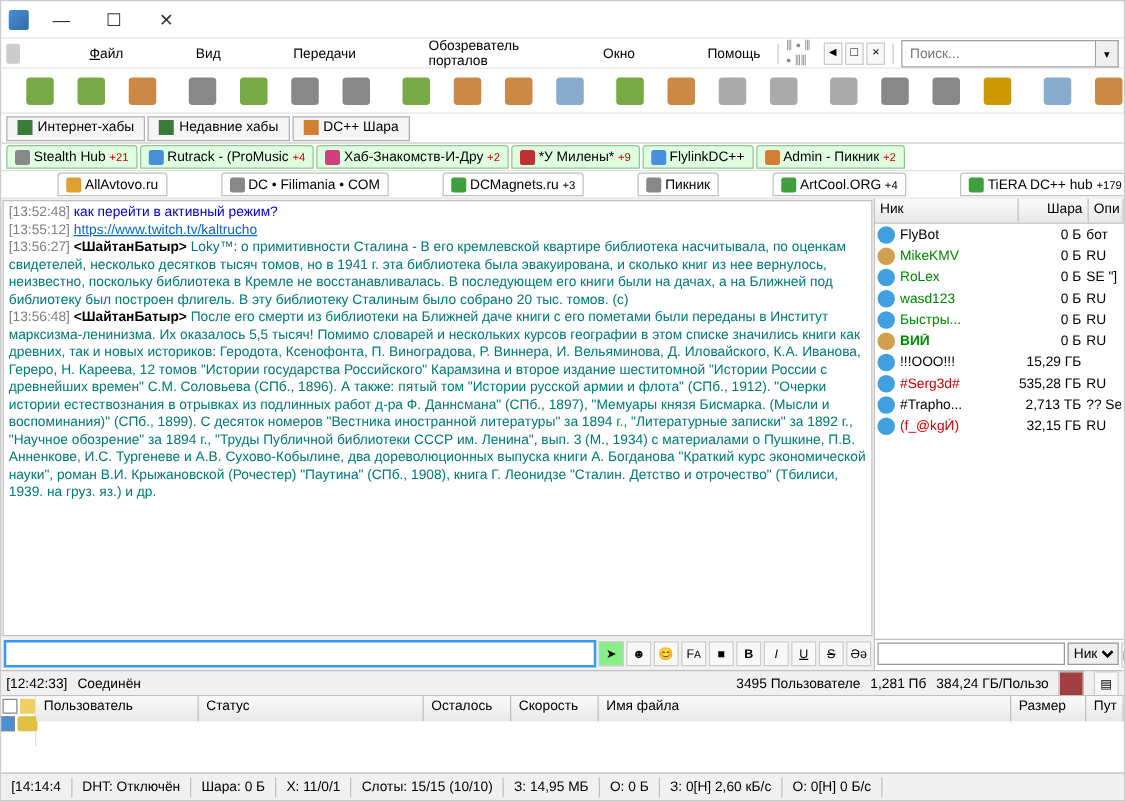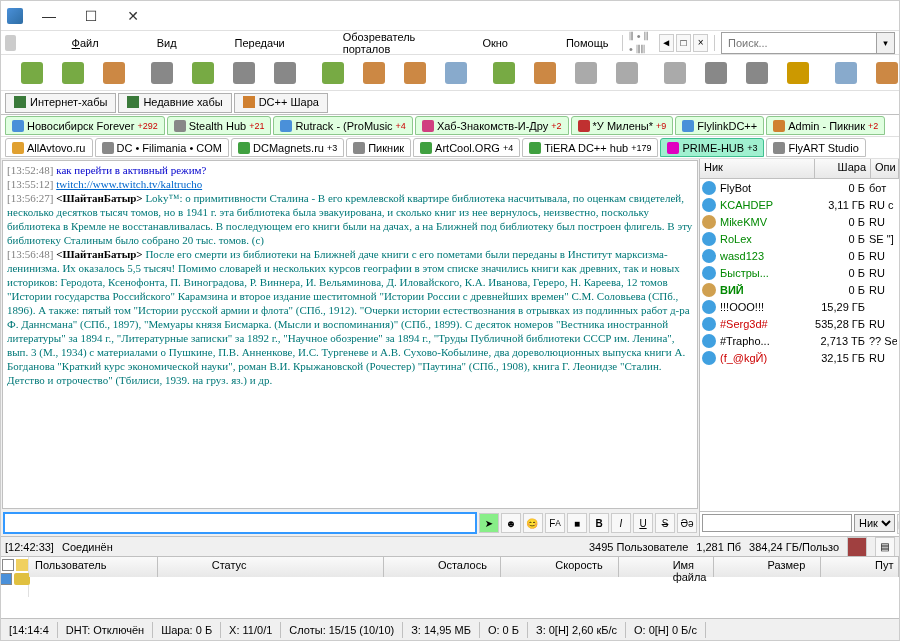--- a/index.html
+++ b/index.html
@@ -23,25 +23,25 @@
 .tb-icon { width: 22px; height: 22px; border-radius: 3px; }
 .tb-sep { width: 1px; height: 24px; background: #ddd; margin: 0 2px; }
 .subtabs { height: 24px; background: #fff; display: flex; align-items: center; padding: 0 4px; border-bottom: 1px solid #c0c0c0; gap: 2px; }
 .subtab { display: flex; align-items: flex-start; gap: 4px; padding: 2px 8px; border: 1px solid #b0b0b0; background: #f5f5f5; cursor: pointer; font-size: 11px; height:20px; }
 .subtab-icon { width: 12px; height: 12px; }
 .hubtabs-row { height: 22px; background: #fff; display: flex; align-items: center; padding: 0 4px; gap: 2px; border-bottom: 1px solid #e0e0e0; overflow:hidden; }
 .hub-tab { display: flex; align-items: center; gap: 3px; padding: 1px 6px; cursor: pointer; font-size: 11px; height: 19px; border-radius: 3px 3px 0 0; white-space:nowrap; }
 .hub-tab-icon { width: 12px; height: 12px; border-radius: 2px; }
 .sup { font-size: 9px; vertical-align: super; }
 .row1-style { background:#e0ffe0; border:1px solid #8dc88d;}
-.row2-style { border:1px solid #c0c0c0;}
+.row2-style { border:1px solid #c0c0c0;margin-left:41px;}
 .row2-active { background:#a0f0d0; border:1px solid #40c090; }
 .main-area { flex: 1; display: flex; min-height: 0; }
 .chat-pane { flex: 1; display: flex; flex-direction: column; min-width: 0; }
-.chat-log { flex: 1; overflow-y: auto; background: #fff; padding: 2px 4px; font-size: 11px; line-height: 14px; border: 1px solid #c0c0c0; margin:1px;font-family:Liberation Serif, serif; }
+.chat-log { flex: 1; overflow-y: auto; background: #fff; padding: 2px 4px; font-size: 11px; line-height: 14px; border: 1px solid #c0c0c0; margin:1px; }
 .chat-line { word-wrap: break-word; }
 .ts { color: #808080; }
 .nick-brown { color: #804000; font-weight: bold; }
 .nick-black { color: #000; font-weight: bold; }
 .msg-blue { color: #0000cc; }
 .msg-teal { color: #007878; }
 .msg-link { color: #0066cc; text-decoration: underline; }
 .input-row { display: flex; align-items: center; padding: 2px; gap: 2px; background:#f0f0f0; }
 .chat-input { flex: 1; height: 22px; border: 2px solid #3399ff; padding: 0 4px; font-size: 11px; }
 .fmt-btn { width: 20px; height: 20px; border: 1px solid #ccc; background: #f8f8f8; cursor: pointer; font-size: 10px; display:flex;align-items:center;justify-content:center; }
@@ -53,21 +53,21 @@
 .u-icon { width: 14px; height: 14px; border-radius: 7px; margin-right: 4px; flex-shrink:0; }
 .u-nick { flex: 1; white-space: nowrap; overflow: hidden; text-overflow: ellipsis; }
 .u-share { width: 56px; text-align: right; padding-right: 4px; white-space:nowrap; }
 .u-desc { width: 28px; white-space: nowrap; overflow: hidden; }
 .nick-filter { display:flex; padding:2px; gap:2px; border-top:1px solid #c0c0c0;}
 .nick-filter input { flex:1; height:18px; border:1px solid #999; font-size:11px; padding:0 3px;}
 .nick-filter select { height:18px; border:1px solid #999; font-size:11px;}
 .status-row { height: 20px; display: flex; align-items: center; padding: 0 4px; background:#f0f0f0; border-top: 1px solid #c0c0c0; font-size: 11px; gap: 8px; }
 .status-row .spacer { flex:1; }
 .transfer-pane { height: 62px; display: flex; flex-direction: column; border-top: 1px solid #c0c0c0; background:#fff; }
-.tr-header { display: flex; background: linear-gradient(#fafafa,#e8e8e8); height: 20px; font-size: 11px; gap: 48px; }
+.tr-header { display: flex; background: linear-gradient(#fafafa,#e8e8e8); height: 20px; font-size: 11px; }
 .tr-cell { padding: 2px 6px; border-right: 1px solid #c0c0c0; }
 .tr-left { width:28px; border-right:1px solid #e0e0e0; display:flex; flex-direction:column; align-items:center; padding-top:2px; gap:2px;}
 .chk { width:12px; height:12px; border:1px solid #888;}
 .key-icon { width:16px; height:12px; background:#e0c040; border-radius:2px;}
 .tr-scroll { flex:1; overflow-x:scroll; }
 .statusbar { height: 22px; display: flex; align-items: center; background: #f0f0f0; border-top: 1px solid #c0c0c0; font-size: 11px; }
 .sb-cell { padding: 2px 8px; border-right: 1px solid #c0c0c0; white-space:nowrap; }
 .bold { font-weight: bold; }
 </style>
 </head>
@@ -212,25 +212,20 @@
       <span>Недавние хабы</span>
     </div>
     <div class="subtab">
       <div class="subtab-icon" style="background:#d08030"></div>
       <span>DC++ Шара</span>
     </div>
   </div>
 
 <div class="hubtabs-row" id="hubrow1">
     <div class="hub-tab row1-style">
-      <div class="hub-tab-icon" style="background:#4a90d9"></div>
-      <span>Новосибирск Forever</span>
-      <span class="sup" style="color:#cc0000">+292</span>
-    </div>
-    <div class="hub-tab row1-style">
       <div class="hub-tab-icon" style="background:#888"></div>
       <span>Stealth Hub</span>
       <span class="sup" style="color:#cc0000">+21</span>
     </div>
     <div class="hub-tab row1-style">
       <div class="hub-tab-icon" style="background:#4a90d9"></div>
       <span>Rutrack - (ProMusic</span>
       <span class="sup" style="color:#cc0000">+4</span>
     </div>
     <div class="hub-tab row1-style">
@@ -289,21 +284,21 @@
     <div class="hub-tab row2-style">
       <div class="hub-tab-icon" style="background:#888"></div>
       <span>FlyART Studio</span>
     </div>
   </div>
 
 <div class="main-area">
   <div class="chat-pane">
     <div class="chat-log" id="chatlog">
         <div class="chat-line"><span class="ts">[13:52:48]</span> <span class="nick-brown"><forester91123></forester91123></span><span class="msg-blue"> как перейти в активный режим?</span></div>
-        <div class="chat-line"><span class="ts">[13:55:12]</span> <span class="nick-black"><bot_parazit_Чебоксары></bot_parazit_Чебоксары></span> <a class="msg-link">twitch://www.twitch.tv/kaltrucho</a></div>
+        <div class="chat-line"><span class="ts">[13:55:12]</span> <span class="nick-black"><bot_parazit_Чебоксары></bot_parazit_Чебоксары></span> <a class="msg-link">https://www.twitch.tv/kaltrucho</a></div>
         <div class="chat-line"><span class="ts">[13:56:27]</span> <span class="nick-black">&lt;ШайтанБатыр&gt;</span><span class="msg-teal"> Loky™: о примитивности Сталина -  В его кремлевской квартире библиотека насчитывала, по оценкам свидетелей, несколько десятков тысяч томов, но в 1941 г. эта библиотека была эвакуирована, и сколько книг из нее вернулось, неизвестно, поскольку библиотека в Кремле не восстанавливалась. В последующем его книги были на дачах, а на Ближней под библиотеку был построен флигель. В эту библиотеку Сталиным было собрано 20 тыс. томов. (с)</span></div>
         <div class="chat-line"><span class="ts">[13:56:48]</span> <span class="nick-black">&lt;ШайтанБатыр&gt;</span><span class="msg-teal"> После его смерти из библиотеки на Ближней даче книги с его пометами были переданы в Институт марксизма-ленинизма. Их оказалось 5,5 тысяч! Помимо словарей и нескольких курсов географии в этом списке значились книги как древних, так и новых историков: Геродота, Ксенофонта, П. Виноградова, Р. Виннера, И. Вельяминова, Д. Иловайского, К.А. Иванова, Гереро, Н. Кареева, 12 томов "Истории государства Российского" Карамзина и второе издание шеститомной "Истории России с древнейших времен" С.М. Соловьева (СПб., 1896). А также: пятый том "Истории русской армии и флота" (СПб., 1912). "Очерки истории естествознания в отрывках из подлинных работ д-ра Ф. Даннсмана" (СПб., 1897), "Мемуары князя Бисмарка. (Мысли и воспоминания)" (СПб., 1899). С десяток номеров "Вестника иностранной литературы" за 1894 г., "Литературные записки" за 1892 г., "Научное обозрение" за 1894 г., "Труды Публичной библиотеки СССР им. Ленина", вып. 3 (М., 1934) с материалами о Пушкине, П.В. Анненкове, И.С. Тургеневе и А.В. Сухово-Кобылине, два дореволюционных выпуска книги А. Богданова "Краткий курс экономической науки", роман В.И. Крыжановской (Рочестер) "Паутина" (СПб., 1908), книга Г. Леонидзе "Сталин. Детство и отрочество" (Тбилиси, 1939. на груз. яз.) и др.</span></div>
       </div>
     <div class="input-row">
       <input class="chat-input" style="">
       <div class="fmt-btn" style="background:#8e8">➤</div>
       <div class="fmt-btn">☻</div>
       <div class="fmt-btn">😊</div>
       <div class="fmt-btn">F<sub>A</sub></div>
       <div class="fmt-btn">■</div>
@@ -329,26 +324,20 @@
       <div class="uh-cell" style="width:28px">Опи</div>
     </div>
     <div class="user-list" id="userlist">
         <div class="user-row">
           <div class="u-icon" style="background:#40a0e0"></div>
           <div class="u-nick " style="color:#000">FlyBot</div>
           <div class="u-share">0 Б</div>
           <div class="u-desc">бот</div>
         </div>
         <div class="user-row">
-          <div class="u-icon" style="background:#40a0e0"></div>
-          <div class="u-nick " style="color:#008800">KCAHDEP</div>
-          <div class="u-share">3,11 ГБ</div>
-          <div class="u-desc">RU c</div>
-        </div>
-        <div class="user-row">
           <div class="u-icon" style="background:#d0a050"></div>
           <div class="u-nick " style="color:#008800">MikeKMV</div>
           <div class="u-share">0 Б</div>
           <div class="u-desc">RU</div>
         </div>
         <div class="user-row">
           <div class="u-icon" style="background:#40a0e0"></div>
           <div class="u-nick " style="color:#008800">RoLex</div>
           <div class="u-share">0 Б</div>
           <div class="u-desc">SE "]</div>

